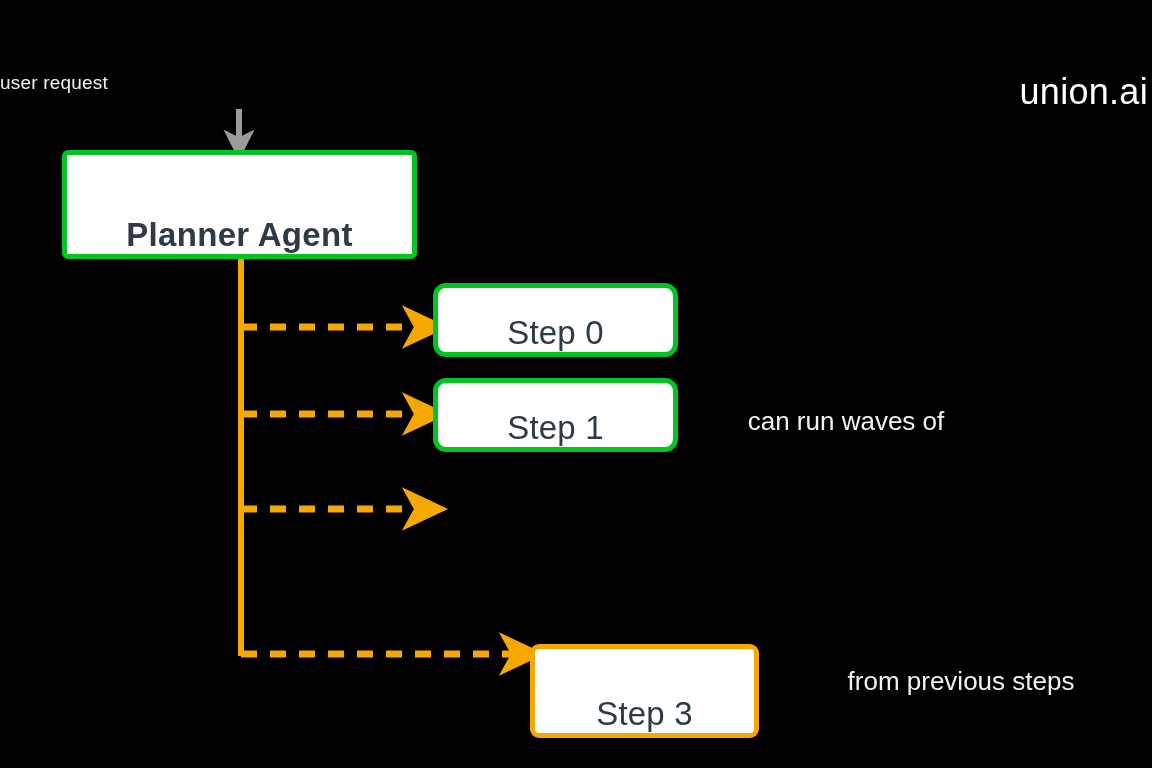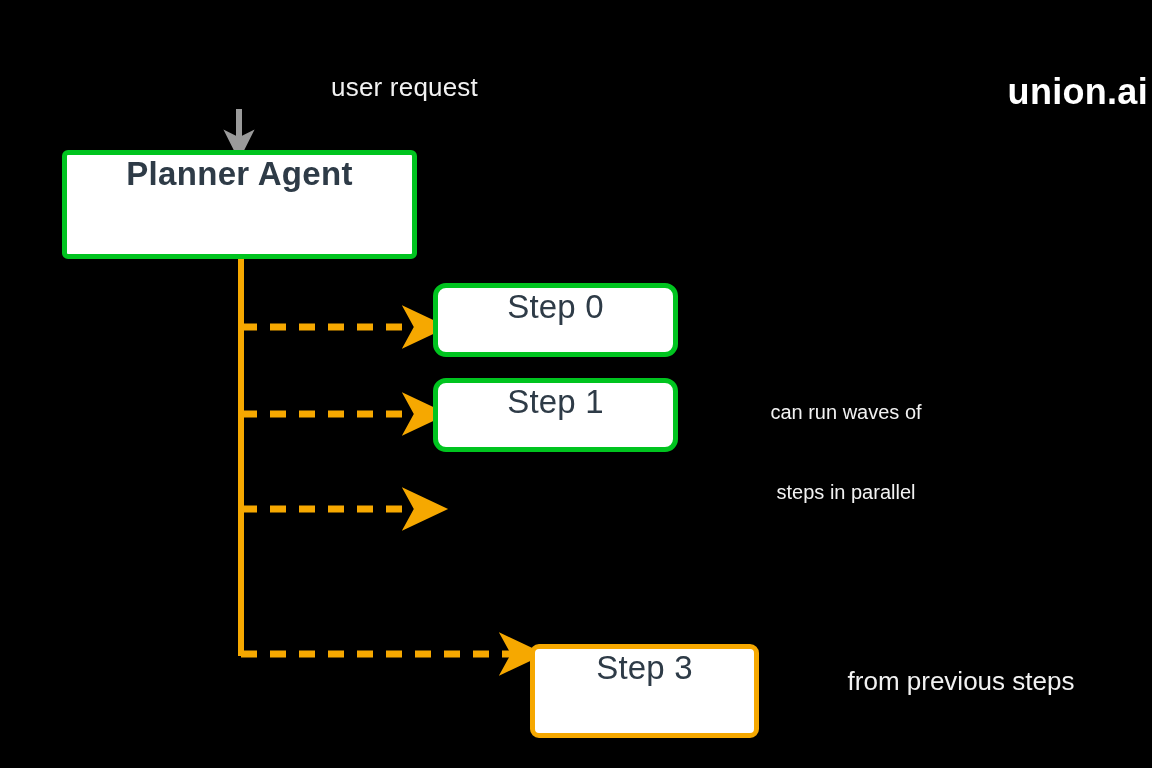--- a/index.html
+++ b/index.html
@@ -21,58 +21,58 @@
     position: absolute;
     color: #f2f2f2;
     font-family: "Liberation Sans", sans-serif;
     font-weight: 400;
     white-space: pre;
     line-height: 1.18;
   }
   #user-request-label {
     left: 0; top: 72px;
     width: 478px;
-    text-align: right;
-    font-size: 26px;
+    text-align: left;
+    font-size: 19px;
     letter-spacing: 0.2px;
   }
   #creates-plan-label {
     left: 442px; top: 183px;
     font-size: 27px;
     letter-spacing: 0.2px;
   }
   #parallel-note {
-    left: 700px; top: 346px;
+    left: 700px; top: 335px;
     width: 292px;
     text-align: center;
-    font-size: 20px;
+    font-size: 26px;
     line-height: 1.33;
   }
   #dependency-note {
     left: 778px; top: 595px;
     width: 366px;
     text-align: center;
     font-size: 26px;
     line-height: 1.33;
   }
   #brand-logo {
     right: 4px; top: 71px;
     font-size: 36px;
     color: #ffffff;
     letter-spacing: 0.3px;
-    font-weight: 700;
+    font-weight: 400;
   }
 
   
   .node-box {
     position: absolute;
     background: #ffffff;
     box-sizing: border-box;
     display: flex;
-    align-items: flex-start;
+    align-items: flex-end;
     justify-content: center;
     color: #2e3b47;
   }
   #planner-agent-box {
     left: 62px; top: 150px;
     width: 355px; height: 109px;
     border: 5px solid #00c41f;
     border-radius: 6px;
   }
   #planner-agent-box .node-text {
@@ -136,21 +136,20 @@
     <line x1="241" y1="509" x2="425" y2="509" stroke="#f6a800" stroke-width="7" stroke-dasharray="16,13" marker-end="url(#arrow-orange)"></line>
 
     <line x1="241" y1="654" x2="522" y2="654" stroke="#f6a800" stroke-width="7" stroke-dasharray="16,13" marker-end="url(#arrow-orange)"></line>
   </svg>
 
   <div class="label" id="user-request-label">user request</div>
 
 
   <div class="label" id="parallel-note">
     <div>can run waves of</div>
-    <div>steps in parallel</div>
   </div>
 
   <div class="label" id="dependency-note">
     <div>from previous steps</div>
   </div>
 
   <div class="label" id="brand-logo">union.ai</div>
 
   <div class="node-box" id="planner-agent-box">
     <span class="node-text">Planner Agent</span>

